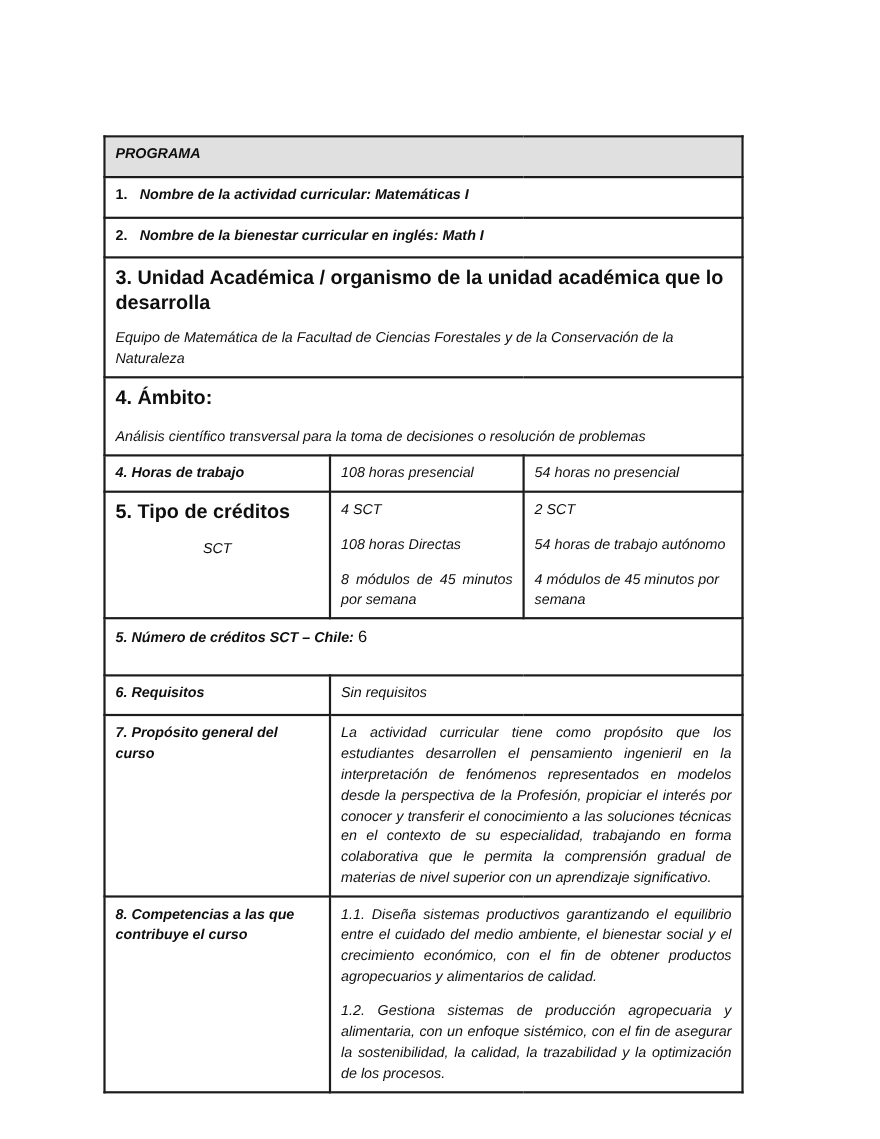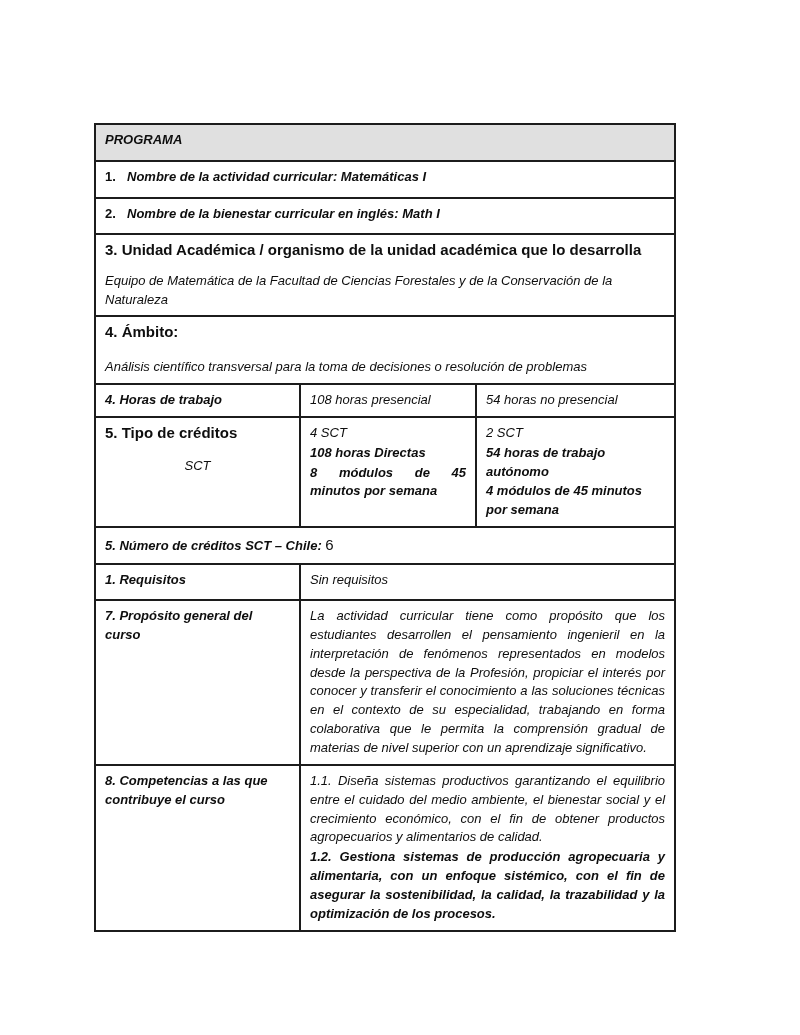--- a/index.html
+++ b/index.html
@@ -35,21 +35,21 @@
   td.header-cell {
     background: #e0e0e0;
     font-style: normal;
     font-weight: bold;
     font-size: 15px;
     padding-top: 8px;
   }
   .heading {
     font-style: normal;
     font-weight: bold;
-    font-size: 15px;
+    font-size: 18px;
     line-height: 1.25;
   }
   td.heading-cell {
     font-style: normal;
     font-weight: bold;
     font-size: 15px;
     line-height: 1.25;
     padding-top: 8px;
     margin-left: 26px;
   }
@@ -74,21 +74,21 @@
   .mt12 { margin-top: 12px; }
   .mt16 { margin-top: 16px; }
   .sct-sub {
     text-align: center;
     margin-top: 14px;
     font-style: italic;
     font-weight: normal;
     font-size: 13px;
   }
   .cell-p { margin: 0; }
-  .cell-p + .cell-p { margin-top: 1px; font-weight: bold; }
+  .cell-p + .cell-p { margin-top: 13px; }
   .just { text-align: justify; }
 </style>
 </head>
 <body>
 
 <div class="page">
   <table class="doc-table">
     <colgroup>
       <col style="width:205px">
       <col style="width:176px">
@@ -144,29 +144,29 @@
         <p class="cell-p">108 horas Directas</p>
         <p class="cell-p just">8 módulos de 45 minutos por semana</p>
       </td>
       <td>
         <p class="cell-p">2 SCT</p>
         <p class="cell-p">54 horas de trabajo autónomo</p>
         <p class="cell-p">4 módulos de 45 minutos por semana</p>
       </td>
     </tr>
 
-    <tr style="height:37px">
+    <tr style="height:52px">
       <td colspan="3" class="heading-cell">
         <span>5. Número de créditos SCT – Chile:</span>
         <span class="plain-value">6</span>
       </td>
     </tr>
 
     <tr style="height:36px">
-      <td class="heading-cell">1. Requisitos</td>
+      <td class="heading-cell">6. Requisitos</td>
       <td colspan="2">Sin requisitos</td>
     </tr>
 
     <tr style="height:153px">
       <td class="heading-cell">7. Propósito general del curso</td>
       <td colspan="2">
         <p class="cell-p just">La actividad curricular tiene como propósito que los estudiantes desarrollen el pensamiento ingenieril en la interpretación de fenómenos representados en modelos desde la perspectiva de la Profesión, propiciar el interés por conocer y transferir el conocimiento a las soluciones técnicas en el contexto de su especialidad, trabajando en forma colaborativa que le permita la comprensión gradual de materias de nivel superior con un aprendizaje significativo.</p>
       </td>
     </tr>
 

